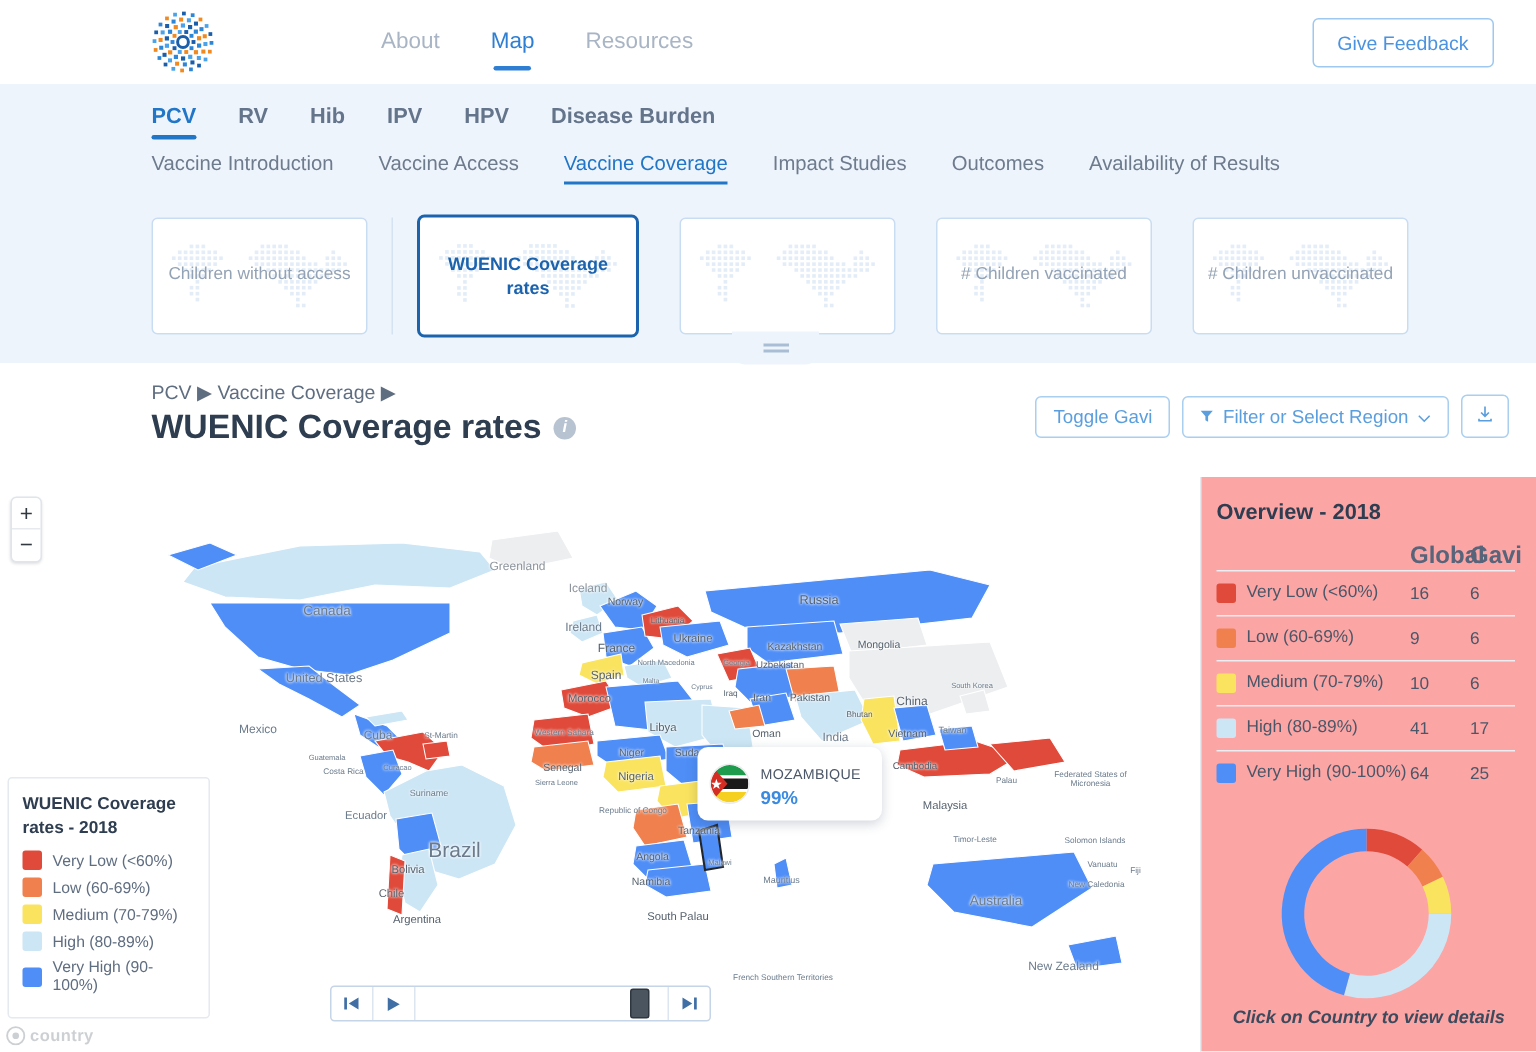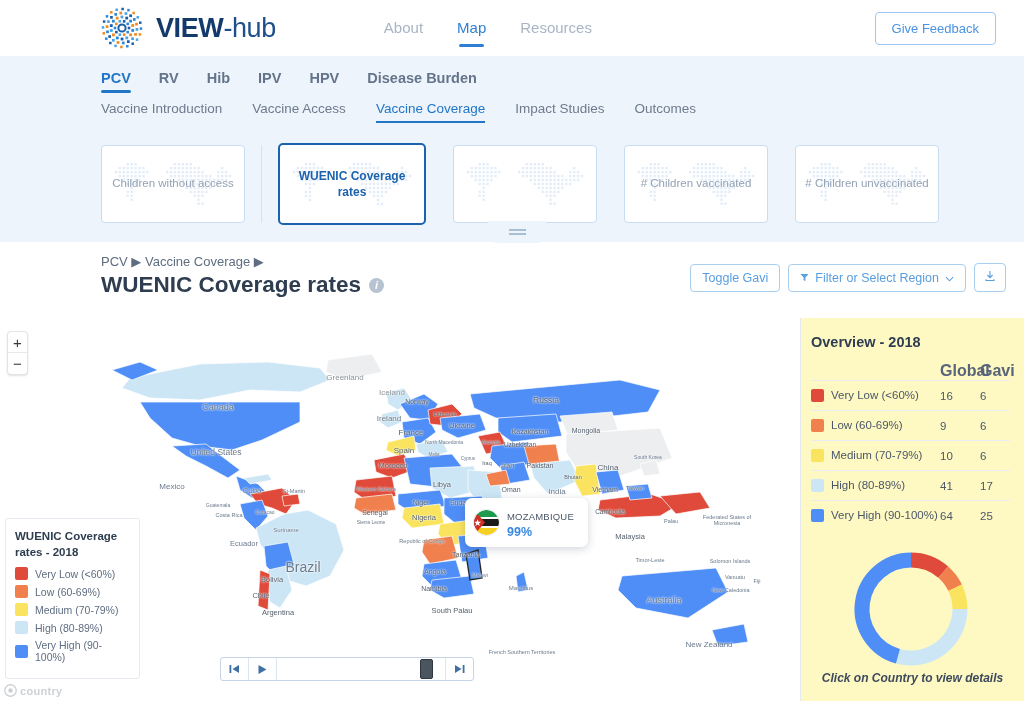--- a/index.html
+++ b/index.html
@@ -155,21 +155,21 @@
   .flagcircle {
     width: 25px; height: 25px; border-radius: 50%; overflow: hidden; flex: 0 0 auto;
     position: relative; box-shadow: 0 0 0 1px rgba(0,0,0,.08);
   }
   .tooltip .cname { font-size: 9.5px; color: #4b5768; letter-spacing: .2px; }
   .tooltip .cval { font-size: 12.5px; color: #3a8ae0; font-weight: bold; margin-top: 1px; }
 
   
   .overview {
     position: absolute; right: 0; top: 318px; width: 224px; height: 383px;
-    border-left: 1px solid #e3e9ef; background: #fef9c3; padding: 16px 14px 0 10px;
+    border-left: 1px solid #e3e9ef; background: #fca5a5; padding: 16px 14px 0 10px;
   }
   .ovtitle { font-size: 14.5px; font-weight: bold; color: #2e3d50; margin-bottom: 12px; }
   .ovhead { display: flex; font-size: 16px; color: #57647a; font-weight: bold; padding-left: 0; }
   .ovhead .c-lbl { flex: 1; }
   .ovhead .c-g { width: 40px; }
   .ovhead .c-gv { width: 30px; }
   .ovrow {
     display: flex; align-items: center; font-size: 11.5px; color: #4b5768;
     border-top: 1px solid #e8eef4; padding: 6px 0; min-height: 30px;
   }
@@ -250,21 +250,20 @@
             <rect x="29.19" y="4.87" width="2.5" height="2.5" fill="#2e86d6"></rect>
             <rect x="34.40" y="7.74" width="2.5" height="2.5" fill="#f08a20"></rect>
             <rect x="38.47" y="12.07" width="2.5" height="2.5" fill="#4aa3e8"></rect>
             <rect x="41.00" y="17.45" width="2.5" height="2.5" fill="#1b5faa"></rect>
             <rect x="41.74" y="23.35" width="2.5" height="2.5" fill="#2e86d6"></rect>
             <rect x="40.63" y="29.19" width="2.5" height="2.5" fill="#f08a20"></rect>
             <circle cx="24" cy="24" r="3.6" fill="none" stroke="#1b5faa" stroke-width="2"></circle>
           </g>
       </svg>
     </span>
-    <span class="logo-text"><span>VIEW</span><span class="light">-hub</span></span>
   </div>
   <nav class="mainnav">
     <a href="#">About</a>
     <a href="#" class="active">Map</a>
     <a href="#">Resources</a>
   </nav>
   <button class="feedback-btn">Give Feedback</button>
 </div>
 
 <div class="bluesec">
@@ -275,20 +274,21 @@
     <div class="vitem">IPV</div>
     <div class="vitem">HPV</div>
     <div class="vitem">Disease Burden</div>
   </div>
   <div class="subnav">
     <div class="sitem">Vaccine Introduction</div>
     <div class="sitem">Vaccine Access</div>
     <div class="sitem active">Vaccine Coverage</div>
     <div class="sitem">Impact Studies</div>
     <div class="sitem">Outcomes</div>
+    <div class="sitem">Availability of Results</div>
   </div>
 
   <div class="cardrow">
     <div class="mapcard">
       <span class="dots"><svg width="100%" height="100%" viewBox="0 0 32 11" preserveAspectRatio="xMidYMid meet">
             <rect x="4.18" y="0.18" width="0.62" height="0.62" fill="#cfe0f2"></rect>
             <rect x="5.18" y="0.18" width="0.62" height="0.62" fill="#cfe0f2"></rect>
             <rect x="6.18" y="0.18" width="0.62" height="0.62" fill="#cfe0f2"></rect>
             <rect x="16.18" y="0.18" width="0.62" height="0.62" fill="#cfe0f2"></rect>
             <rect x="17.18" y="0.18" width="0.62" height="0.62" fill="#cfe0f2"></rect>

